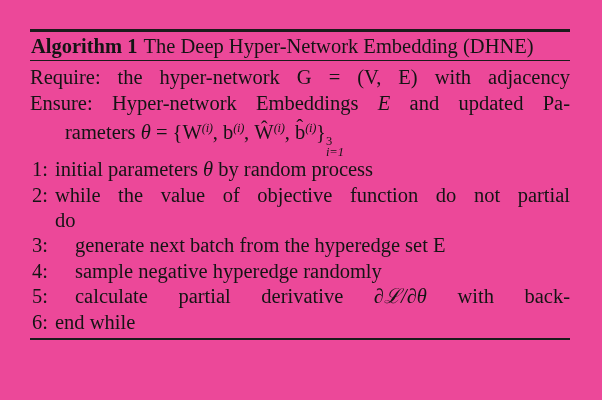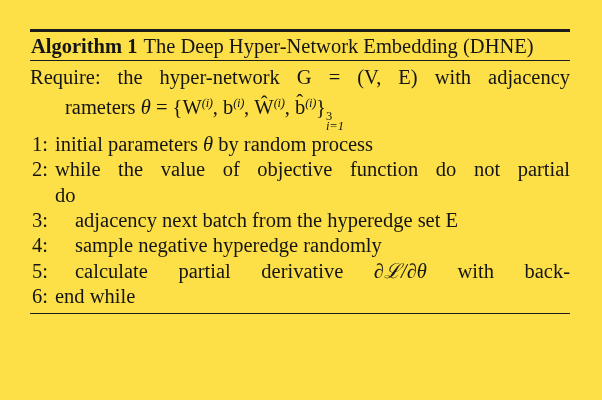--- a/index.html
+++ b/index.html
@@ -11,21 +11,21 @@
     height: 400px;
     background: #fdfdfd;
     font-family: "Liberation Serif", "DejaVu Serif", serif;
     color: #141414;
     overflow: hidden;
   }
   .sheet {
     position: relative;
     width: 602px;
     height: 400px;
-    background: #fde047;
+    background: #ec4899;
   }
   .algorithm {
     position: absolute;
     left: 30px;
     top: 29px;
     width: 540px;
   }
   .rule {
     background: #1b1b1b;
   }
@@ -87,41 +87,44 @@
   <div class="algorithm">
     <div class="rule rule-top"></div>
     <div class="title-line">
       <span class="label">Algorithm 1</span><span>The Deep Hyper-Network Embedding (DHNE)</span>
     </div>
     <div class="rule rule-mid"></div>
     <div class="body" id="algo-body">
         <div class="line none just">
           <div class="content"><span class="seg-b">Require:</span><span class="seg-n"> the hyper-network </span><span class="seg-b">G</span><span class="seg-n"> = (</span><span class="seg-b">V</span><span class="seg-n">, </span><span class="seg-b">E</span><span class="seg-n">) with adjacency</span></div>
         </div>
+        <div class="line none just">
+          <div class="content"><span class="seg-b">Ensure:</span><span class="seg-n"> Hyper-network Embeddings </span><span class="seg-i">E</span><span class="seg-n"> and updated Pa-</span></div>
+        </div>
         <div class="line cont">
           <div class="content"><span class="seg-n">rameters </span><span class="seg-i">θ</span><span class="seg-n"> = {</span><span class="seg-b">W</span><span class="seg-sup">(i)</span><span class="seg-n">, </span><span class="seg-b">b</span><span class="seg-sup">(i)</span><span class="seg-n">, </span><span class="seg-b">Ŵ</span><span class="seg-sup">(i)</span><span class="seg-n">, </span><span class="seg-b">b̂</span><span class="seg-sup">(i)</span><span class="seg-n">}</span><span class="supsub">
               <span class="sup">3</span>
               <span class="sub">i=1</span>
             </span></div>
         </div>
         <div class="line none">
           <span class="num">1:</span>
           <div class="content"><span class="seg-n">initial parameters </span><span class="seg-i">θ</span><span class="seg-n"> by random process</span></div>
         </div>
         <div class="line none just">
           <span class="num">2:</span>
           <div class="content"><span class="seg-b">while</span><span class="seg-n"> the value of objective function do not partial</span></div>
         </div>
         <div class="line none">
           <span class="num"></span>
           <div class="content"><span class="seg-b">do</span></div>
         </div>
         <div class="line in1">
           <span class="num">3:</span>
-          <div class="content"><span class="seg-n">adjacency next batch from the hyperedge set </span><span class="seg-b">E</span></div>
+          <div class="content"><span class="seg-n">generate next batch from the hyperedge set </span><span class="seg-b">E</span></div>
         </div>
         <div class="line in1">
           <span class="num">4:</span>
           <div class="content"><span class="seg-n">sample negative hyperedge randomly</span></div>
         </div>
         <div class="line in1 just">
           <span class="num">5:</span>
           <div class="content"><span class="seg-n">calculate partial derivative </span><span class="seg-i">∂ℒ/∂θ</span><span class="seg-n"> with back-</span></div>
         </div>
         <div class="line none">

